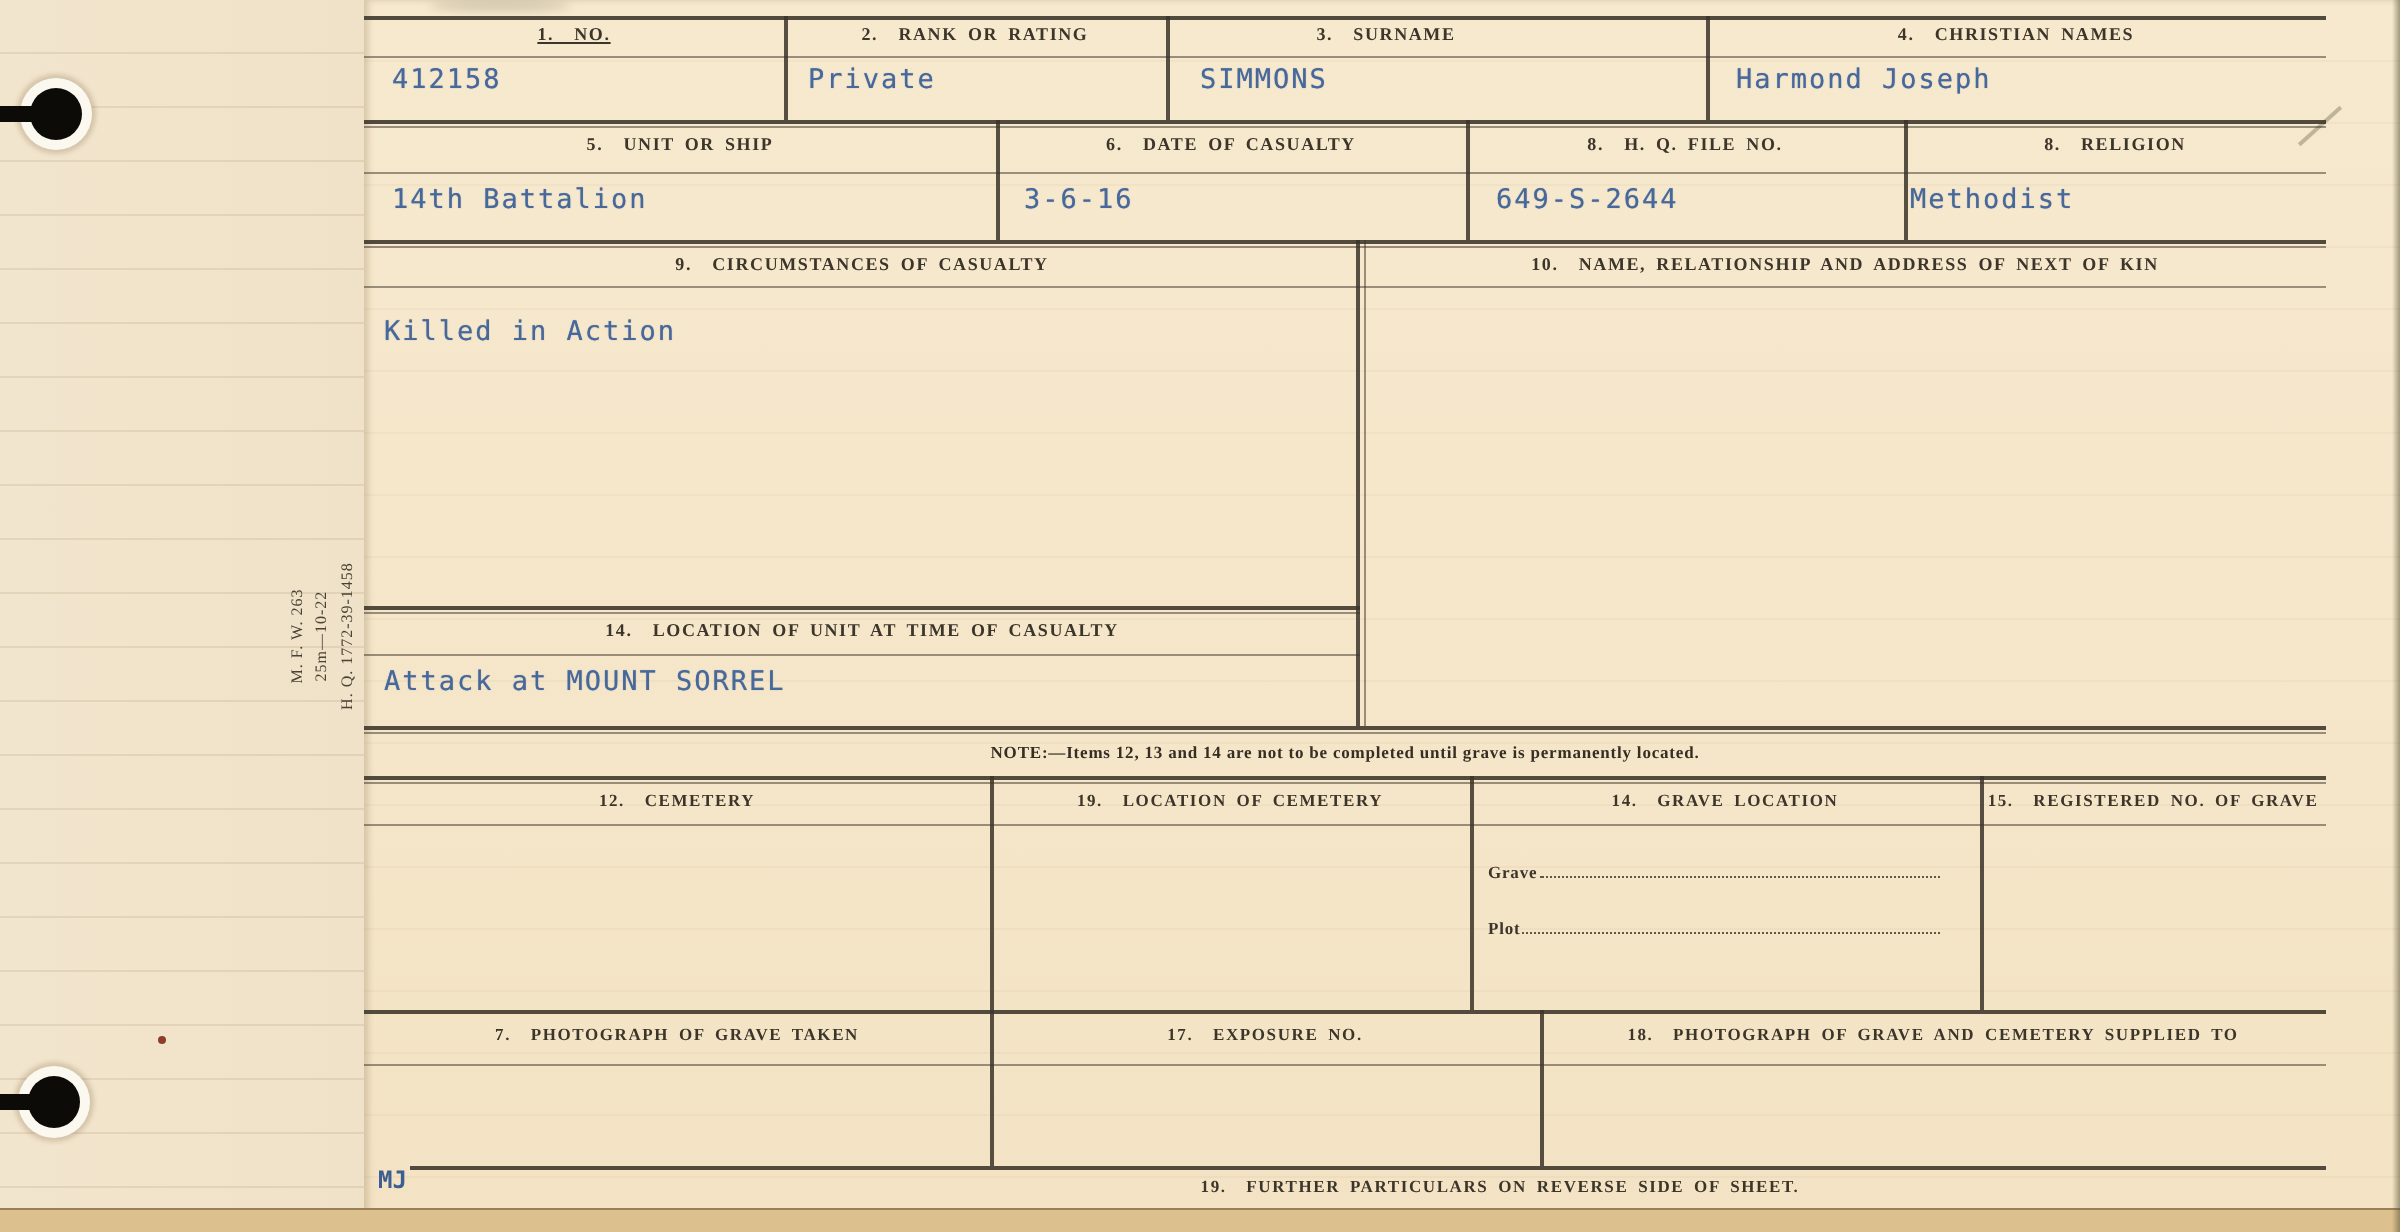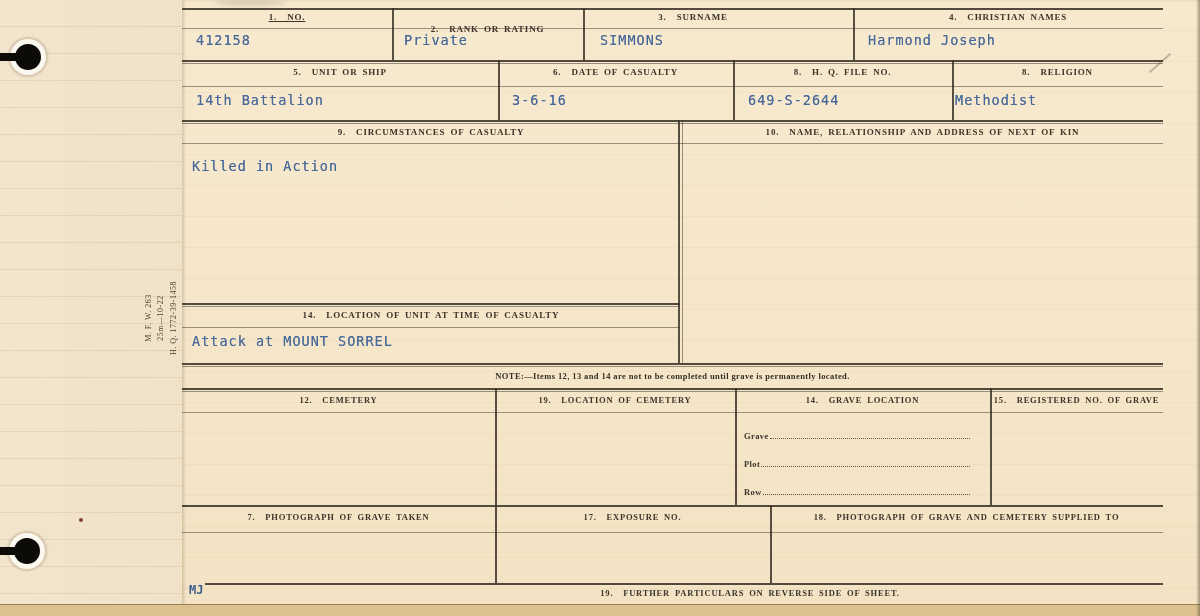--- a/index.html
+++ b/index.html
@@ -163,21 +163,21 @@
     <div class="vl" style="left:678px; top:120px; height:243px;"></div>
     <div class="vl thin" style="left:682px; top:120px; height:243px;"></div>
     <div class="vl" style="left:495px; top:388px; height:117px;"></div>
     <div class="vl" style="left:735px; top:388px; height:117px;"></div>
     <div class="vl" style="left:990px; top:388px; height:117px;"></div>
     <div class="vl" style="left:495px; top:505px; height:78px;"></div>
     <div class="vl" style="left:770px; top:505px; height:78px;"></div>
   </div>
 
   <div class="hdr" style="left:182px; top:12px; width:210px;text-decoration:underline;">1.  NO.</div>
-  <div class="hdr" style="left:392px; top:12px; width:191px;margin-top:12px;">2.  RANK OR RATING</div>
+  <div class="hdr" style="left:392px; top:12px; width:191px;">2.  RANK OR RATING</div>
   <div class="hdr" style="left:583px; top:12px; width:220px;">3.  SURNAME</div>
   <div class="hdr" style="left:853px; top:12px; width:310px;">4.  CHRISTIAN NAMES</div>
 
   <div class="typed" style="left:196px; top:32px;">412158</div>
   <div class="typed" style="left:404px; top:32px;">Private</div>
   <div class="typed" style="left:600px; top:32px;">SIMMONS</div>
   <div class="typed" style="left:868px; top:32px;">Harmond Joseph</div>
 
   <div class="hdr" style="left:182px; top:67px; width:316px;">5.  UNIT OR SHIP</div>
   <div class="hdr" style="left:498px; top:67px; width:235px;">6.  DATE OF CASUALTY</div>
@@ -204,24 +204,20 @@
   <div class="hdr small" style="left:990px; top:395px; width:173px;">15.  REGISTERED NO. OF GRAVE</div>
 
   <div class="dotrow" style="top:426px;">
     <span class="glabel">Grave</span>
     <span class="dots"></span>
   </div>
   <div class="dotrow" style="top:454px;">
     <span class="glabel">Plot</span>
     <span class="dots"></span>
   </div>
-  <div class="dotrow" style="top:482px;">
-    <span class="glabel">Row</span>
-    <span class="dots"></span>
-  </div>
 
   <div class="hdr small" style="left:182px; top:512px; width:313px;">7.  PHOTOGRAPH OF GRAVE TAKEN</div>
   <div class="hdr small" style="left:495px; top:512px; width:275px;">17.  EXPOSURE NO.</div>
   <div class="hdr small" style="left:770px; top:512px; width:393px;">18.  PHOTOGRAPH OF GRAVE AND CEMETERY SUPPLIED TO</div>
 
   <div class="initials">MJ</div>
   <div class="hdr small" style="left:500px; top:588px; width:500px;">19.  FURTHER PARTICULARS ON REVERSE SIDE OF SHEET.</div>
 
   <div class="bottom-edge"></div>
   <div class="right-edge"></div>

